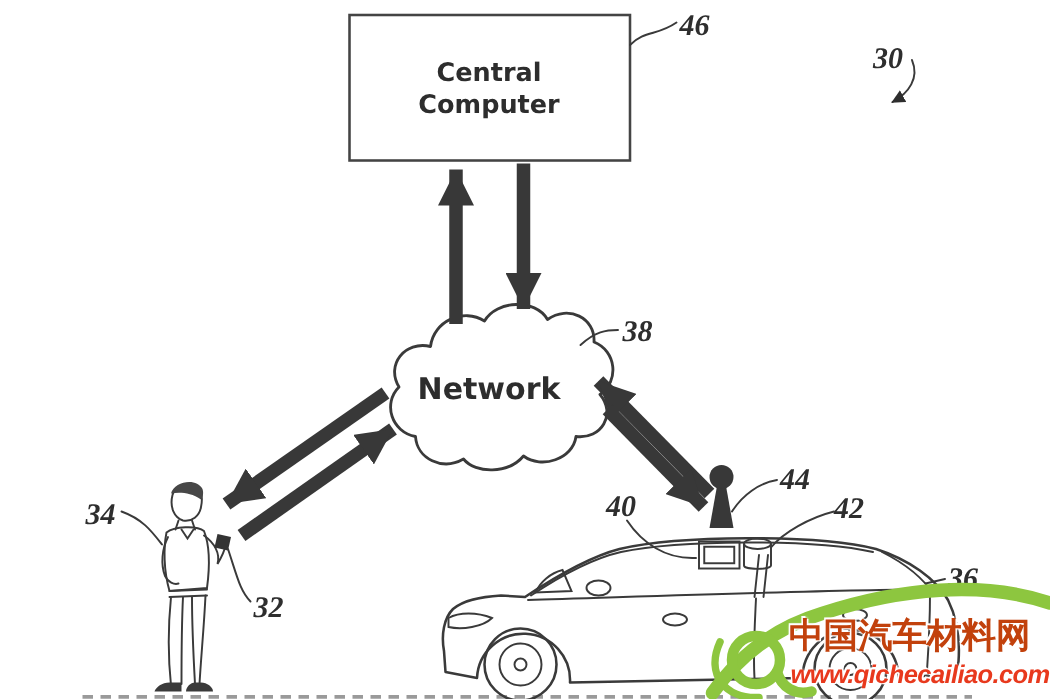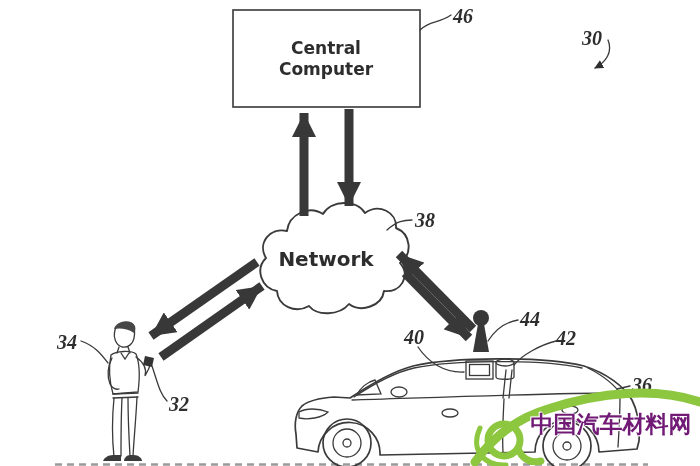--- a/index.html
+++ b/index.html
@@ -8,22 +8,22 @@
   svg{position:absolute;left:0;top:0;}
   .ref-num{font-family:"Liberation Serif",serif;font-style:italic;font-weight:600;
            font-size:20px;fill:#2e2e2e;}
   .diagram-label{font-family:"DejaVu Sans","Liberation Sans",sans-serif;font-weight:700;fill:#2d2d2d;}
   .outline{fill:none;stroke:#3a3a3a;stroke-width:1.7;stroke-linecap:round;stroke-linejoin:round;}
   .thin{fill:none;stroke:#3a3a3a;stroke-width:1.3;stroke-linecap:round;}
   .leader{fill:none;stroke:#3a3a3a;stroke-width:1.3;stroke-linecap:round;}
   .fat-arrow{stroke:#383838;stroke-width:9;fill:none;}
   .wm-name{position:absolute;left:526px;top:411px;width:170px;
            font-family:"DejaVu Sans","Liberation Sans",sans-serif;
-           font-weight:700;font-size:23px;line-height:27px;letter-spacing:0px;color:#701a75;
-           text-shadow:0 0 2px #fff,0 0 2px #fff,1px 1px 0 #fff,-1px -1px 0 #fff;white-space:nowrap;text-align:center;}
+           font-weight:700;font-size:23px;line-height:27px;letter-spacing:0px;color:#c2410c;
+           text-shadow:0 0 2px #fff,0 0 2px #fff,1px 1px 0 #fff,-1px -1px 0 #fff;white-space:nowrap;}
   .wm-url{position:absolute;left:527px;top:440px;width:170px;
           font-family:"Liberation Sans",sans-serif;font-weight:700;font-style:italic;
           font-size:17px;letter-spacing:-0.4px;color:#e8391d;
           text-shadow:0 0 2px #fff,1px 1px 0 #fff,-1px -1px 0 #fff;white-space:nowrap;}
 </style>
 </head>
 <body>
 
 <div class="stage">
 
@@ -158,14 +158,15 @@
 
   <g>
     <path d="M 475,462 C 492,438 515,419 548,409 C 600,392 655,387 700,402" stroke="#8dc63f" stroke-width="9" fill="none" stroke-linecap="round"></path>
     <circle cx="504" cy="440" r="16" stroke="#8dc63f" stroke-width="7" fill="none"></circle>
     <path d="M 518,448 C 521,458 530,464 541,461" stroke="#8dc63f" stroke-width="7" fill="none" stroke-linecap="round"></path>
     <path d="M 480,428 C 470,450 484,466 506,465" stroke="#8dc63f" stroke-width="5" fill="none" stroke-linecap="round"></path>
   </g>
 </svg>
 
 <div class="wm-name">中国汽车材料网</div>
+<div class="wm-url">www.qichecailiao.com</div>
 
 </div>
 
 </body></html>

